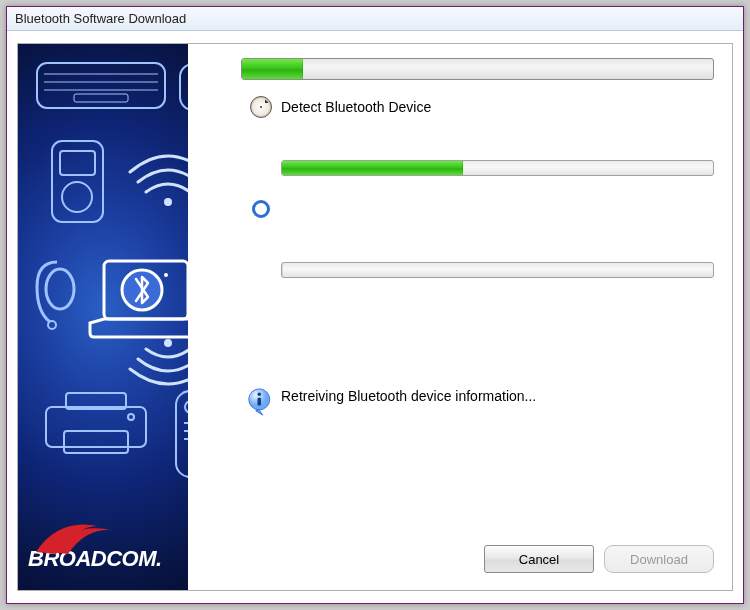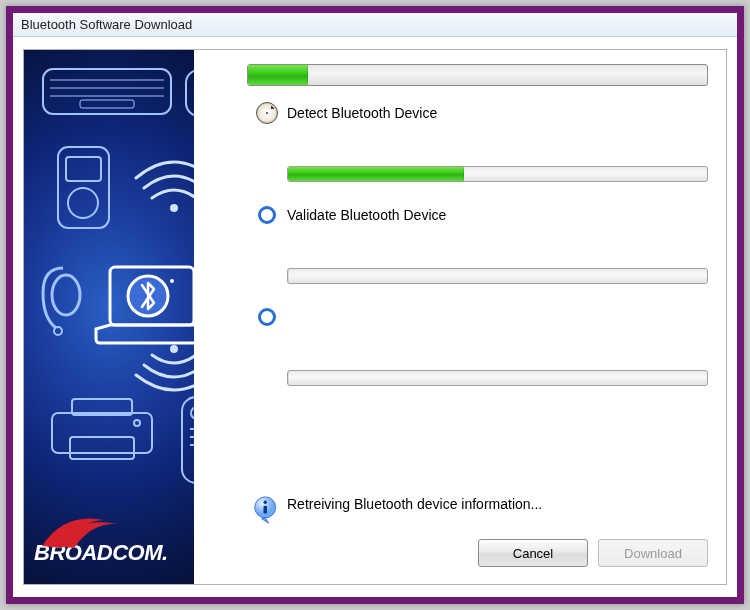--- a/index.html
+++ b/index.html
@@ -8,21 +8,21 @@
     background: #ccc;
     width: 750px;
     height: 610px;
     overflow: hidden;
   }
   .window {
     position: absolute;
     left: 6px; top: 6px;
     width: 738px; height: 598px;
     background: #fff;
-    border: 7px solid #701a75;
+    border: 1px solid #701a75;
     box-shadow: 0 0 6px rgba(0,0,0,0.3);
   }
   .titlebar {
     height: 24px;
     padding: 4px 8px 2px 8px;
     font-size: 13px;
     color: #222;
     background: linear-gradient(#f5f9fe, #e6eef8);
     border-bottom: 1px solid #b8cce0;
   }
@@ -188,20 +188,21 @@
     border: 1px solid #8a8a8a;
     border-radius: 3px;
     background: linear-gradient(#fdfdfd, #eaeaea 45%, #dcdcdc 55%, #e8e8e8);
     cursor: pointer;
   }
   button.win:disabled {
     color: #9a9a9a;
     border-color: #bfbfbf;
     background: linear-gradient(#f6f6f6, #ececec);
     cursor: default;
+    border-radius: 9px;
   }
 </style>
 </head>
 <body>
 
 <div class="window">
   <div class="titlebar">
     <span>Bluetooth Software Download</span>
   </div>
   <div class="content">
@@ -299,31 +300,20 @@
               <div class="step-icon">
                   <div class="clock"></div>
                 </div>
               <div class="step-label">Detect Bluetooth Device</div>
             </div>
             <div class="step-bar">
               <div class="progress-fill" style="width:42%"></div>
             </div>
           </div>
 
-          <div class="step">
-            <div class="step-row">
-              <div class="step-icon">
-                  <div class="circle-o"></div>
-                </div>
-              <div class="step-label">Validate Bluetooth Device</div>
-            </div>
-            <div class="step-bar">
-              <div class="progress-fill" style="width:0%"></div>
-            </div>
-          </div>
 
           <div class="step">
             <div class="step-row">
               <div class="step-icon">
                   <div class="circle-o"></div>
                 </div>
             </div>
             <div class="step-bar">
               <div class="progress-fill" style="width:0%"></div>
             </div>

